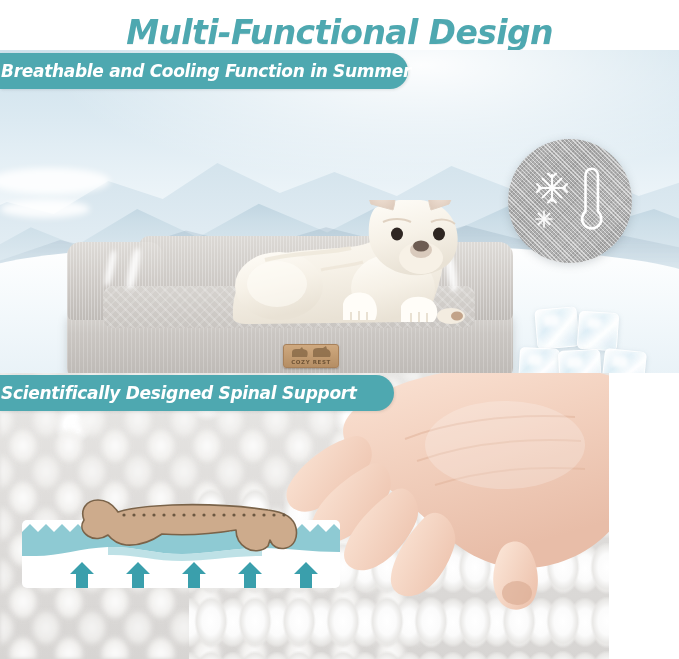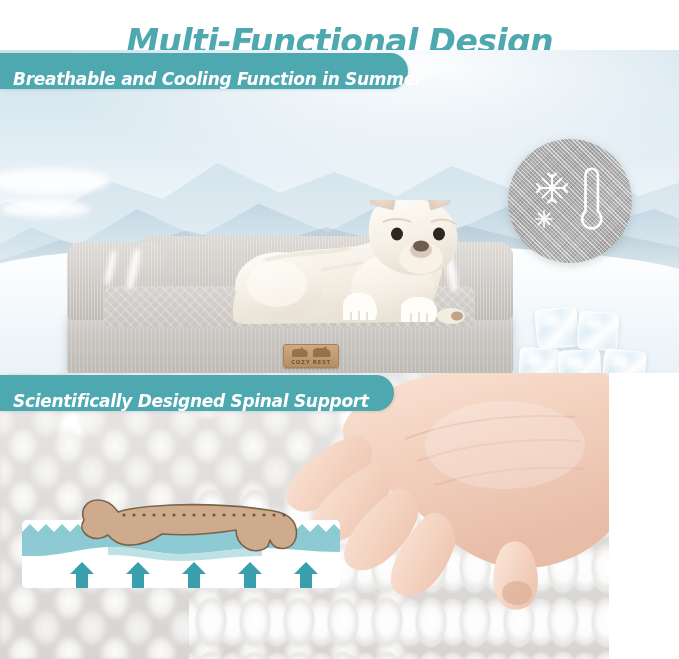--- a/index.html
+++ b/index.html
@@ -12,21 +12,21 @@
     position: relative;
     width: 679px;
     height: 659px;
     overflow: hidden;
     background: #ffffff;
   }
 
   
   .title-wrap {
     position: absolute;
-    left: 0; top: 16px; width: 679px; height: 50px;
+    left: 0; top: 7px; width: 679px; height: 50px;
     display: flex; align-items: center; justify-content: center;
     background: #ffffff;
   }
   .title {
     font-family: "DejaVu Sans", sans-serif;
     font-size: 33px;
     font-weight: bold;
     font-style: italic;
     letter-spacing: -0.6px;
     color: #4ea8b0;
@@ -34,22 +34,22 @@
     white-space: nowrap;
   }
 
   
   .ribbon {
     position: absolute;
     height: 36px;
     background: #4ea8b0;
     border-top-right-radius: 18px;
     border-bottom-right-radius: 18px;
-    display: flex; align-items: flex-end;
-    padding-left: 13px; padding-right: 24px;
+    display: flex; align-items: center;
+    padding-left: 1px; padding-right: 24px;
     z-index: 30;
     box-shadow: 1px 1px 3px rgba(0,0,0,0.10);
   }
   .ribbon span {
     font-family: "DejaVu Sans", sans-serif;
     font-size: 17px;
     font-weight: bold;
     font-style: italic;
     color: #ffffff;
     letter-spacing: -0.3px;

